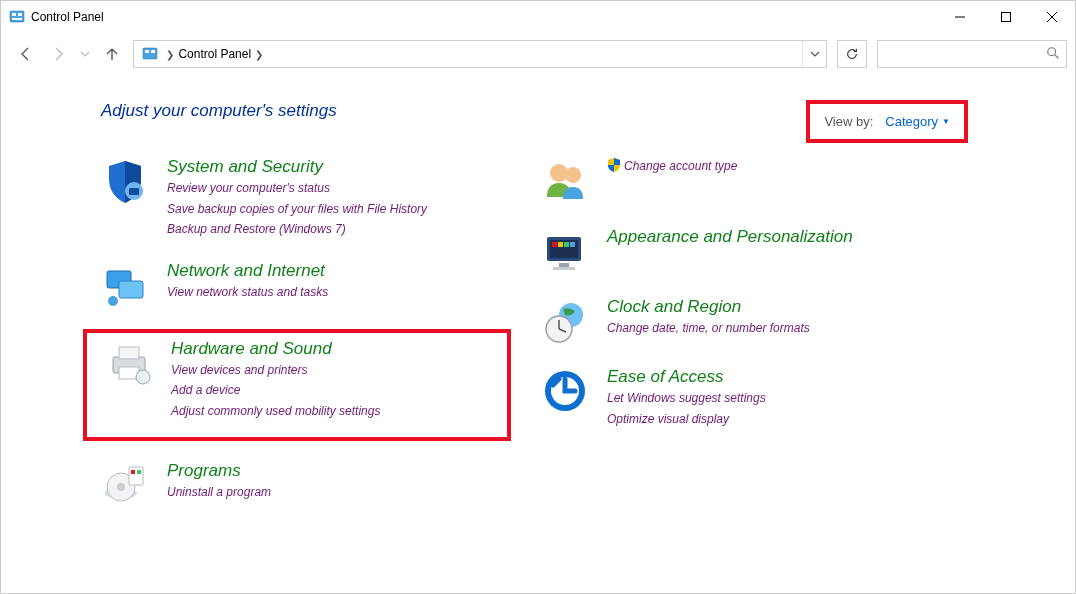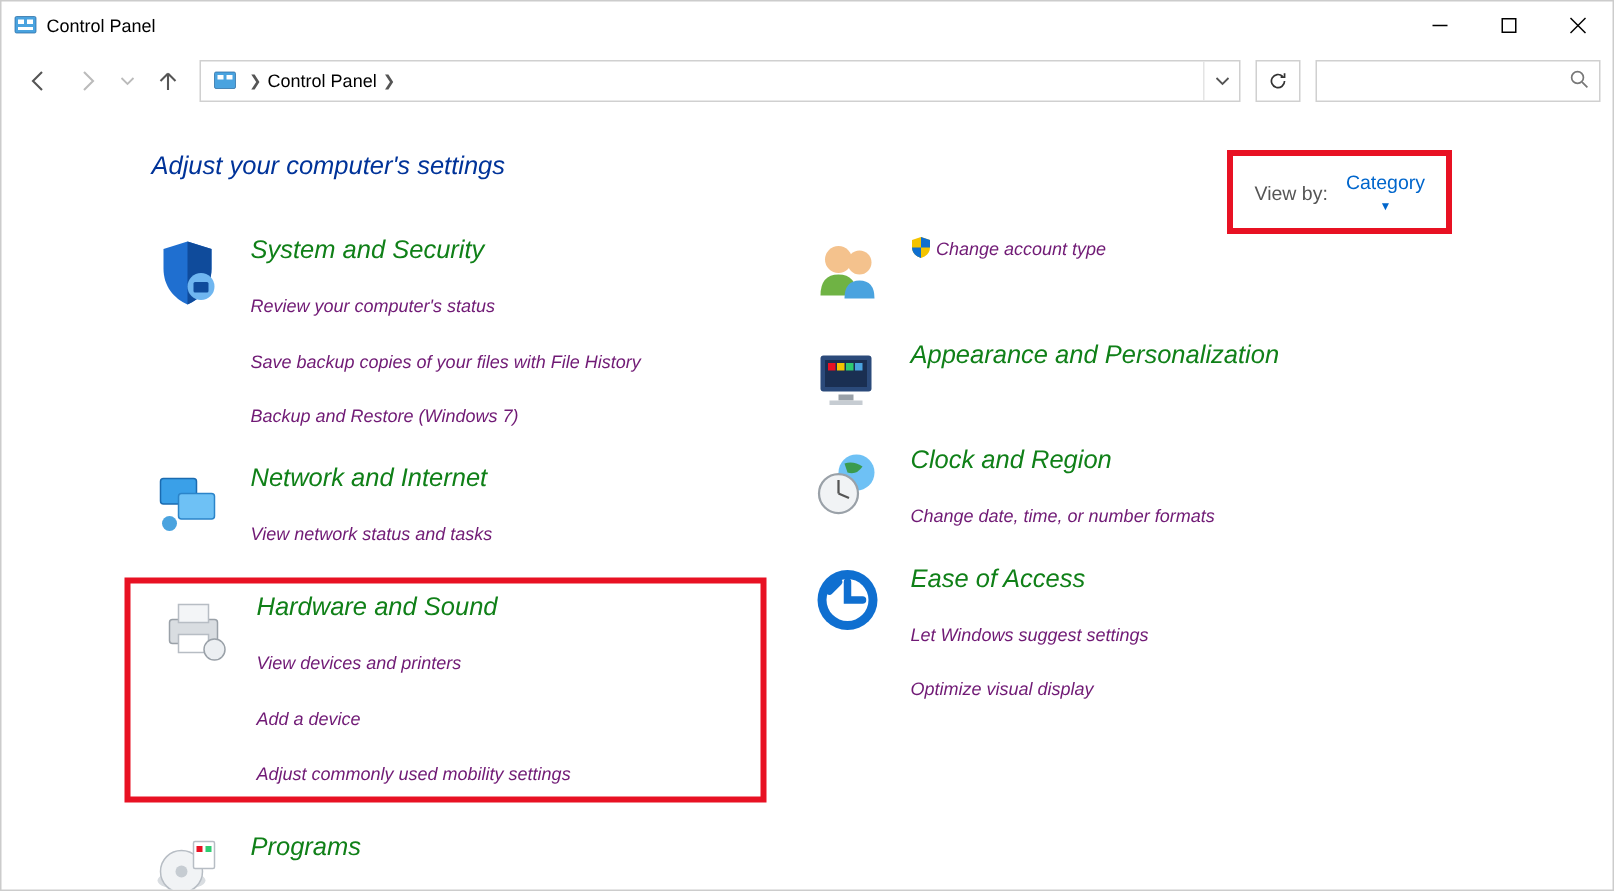--- a/index.html
+++ b/index.html
@@ -97,48 +97,48 @@
     position: absolute;
     top: 100px;
     right: 108px;
     border: 4px solid #e81123;
     padding: 10px 14px 10px 14px;
     display: flex;
     align-items: center;
     gap: 12px;
   }
   .viewby-label { color: #555; font-size: 13px; }
-  .viewby-value { color: #0066cc; font-size: 13px; display:flex; align-items:center; gap:4px;flex-direction:column;}
+  .viewby-value { color: #0066cc; font-size: 13px; display:flex; align-items:center; gap:4px;}
   .viewby-value .tri { font-size: 8px; }
 
   .categories {
     display: flex;
     gap: 40px;
     margin-top: 34px;
   }
   .col { width: 400px; }
 
   .cat {
     display: flex;
     margin-bottom: 18px;
     padding: 2px 0;
   }
   .cat.highlight {
     border: 4px solid #e81123;
-    padding: 6px 4px 6px 4px;
+    padding: 6px 4px 16px 4px;
     margin-left: -18px;
     margin-right: -10px;
   }
   .cat.highlight .cat-icon { margin-left: 14px; }
   .cat-icon {
     width: 48px; height: 48px;
     flex-shrink: 0;
     margin-right: 18px;
   }
-  .cat-body { display: flex; flex-direction: column; gap: 18px; }
+  .cat-body { display: flex; flex-direction: column; gap: 2px; }
   .cat-title {
     color: #108018;
     font-size: 17px;
   }
   .cat-link {
     color: #701a75;
     font-size: 12px;
     line-height: 1.55;
   }
   .shield-badge {

